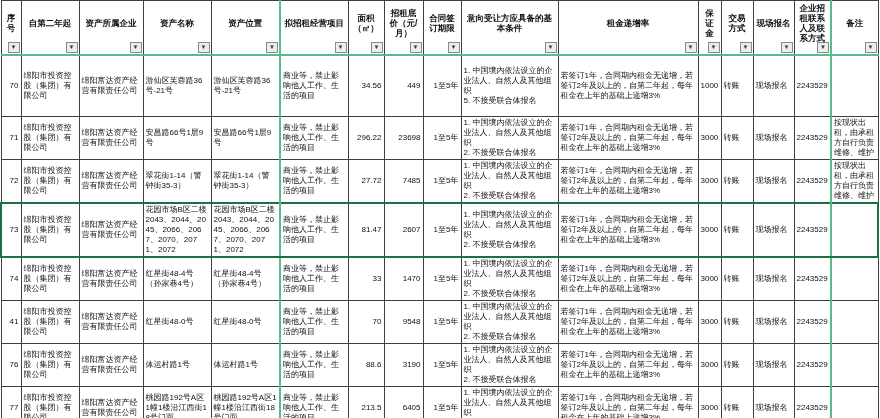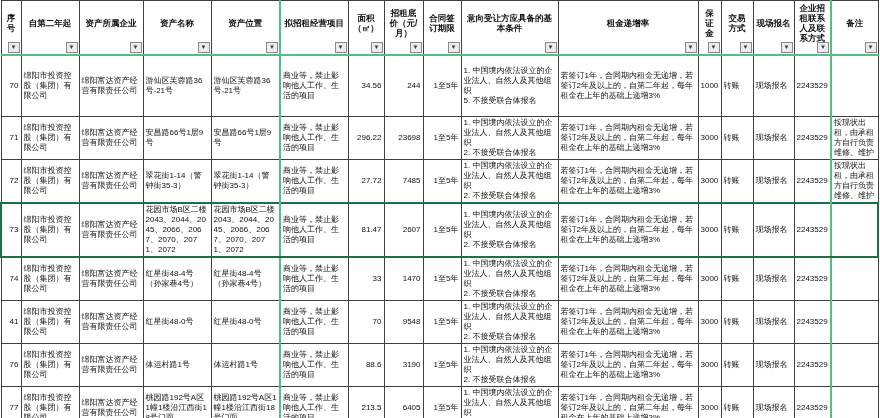--- a/index.html
+++ b/index.html
@@ -82,21 +82,21 @@
   </thead>
   <tbody>
       <tr>
         <td class="col-seq">70</td>
         <td class="col-group">绵阳市投资控股（集团）有限公司</td>
         <td class="col-owner">绵阳富达资产经营有限责任公司</td>
         <td class="col-asset">游仙区芙蓉路36号-21号</td>
         <td class="col-location">游仙区芙蓉路36号-21号</td>
         <td class="col-project">商业等，禁止影响他人工作、生活的项目</td>
         <td class="col-area">34.56</td>
-        <td class="col-price">244</td>
+        <td class="col-price">449</td>
         <td class="col-term">1至5年</td>
         <td class="col-conditions">1. 中国境内依法设立的企业法人、自然人及其他组织
 5. 不接受联合体报名</td>
         <td class="col-increase">若签订1年，合同期内租金无递增，若签订2年及以上的，自第二年起，每年租金在上年的基础上递增3%</td>
         <td class="col-deposit">1000</td>
         <td class="col-trade">转账</td>
         <td class="col-signup">现场报名</td>
         <td class="col-contact">2243529</td>
         <td class="col-remark"></td>
       </tr>

